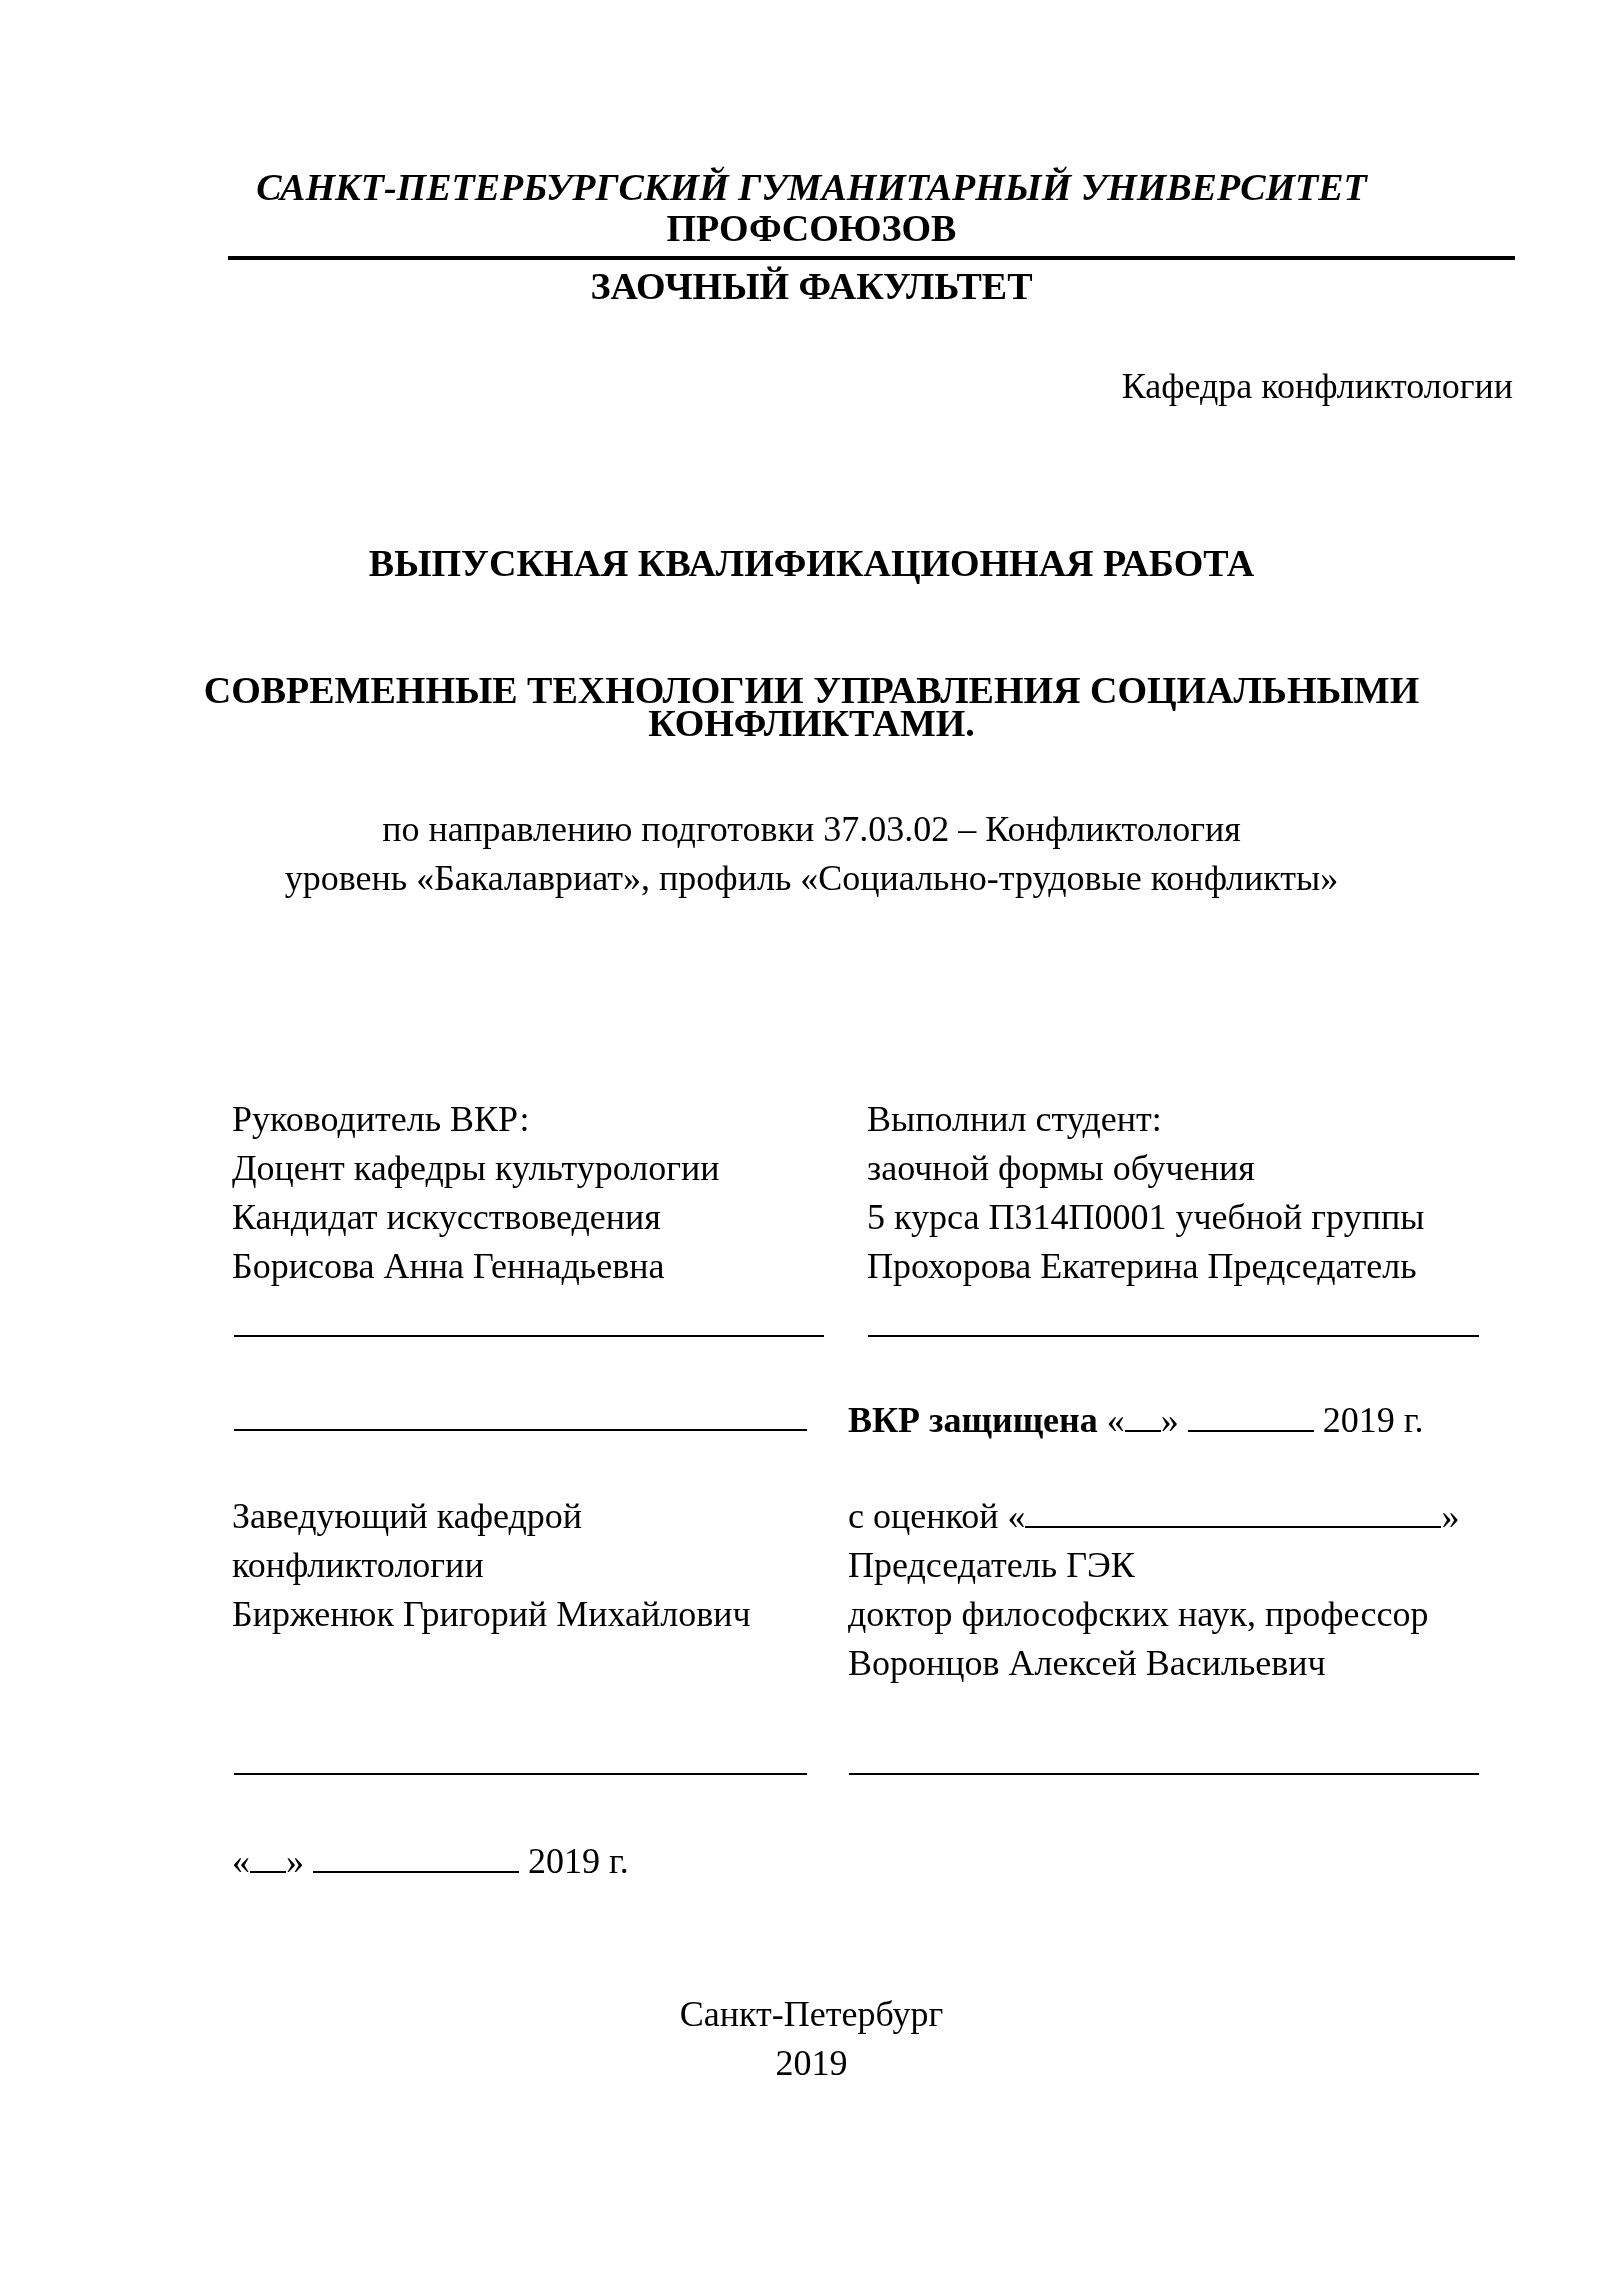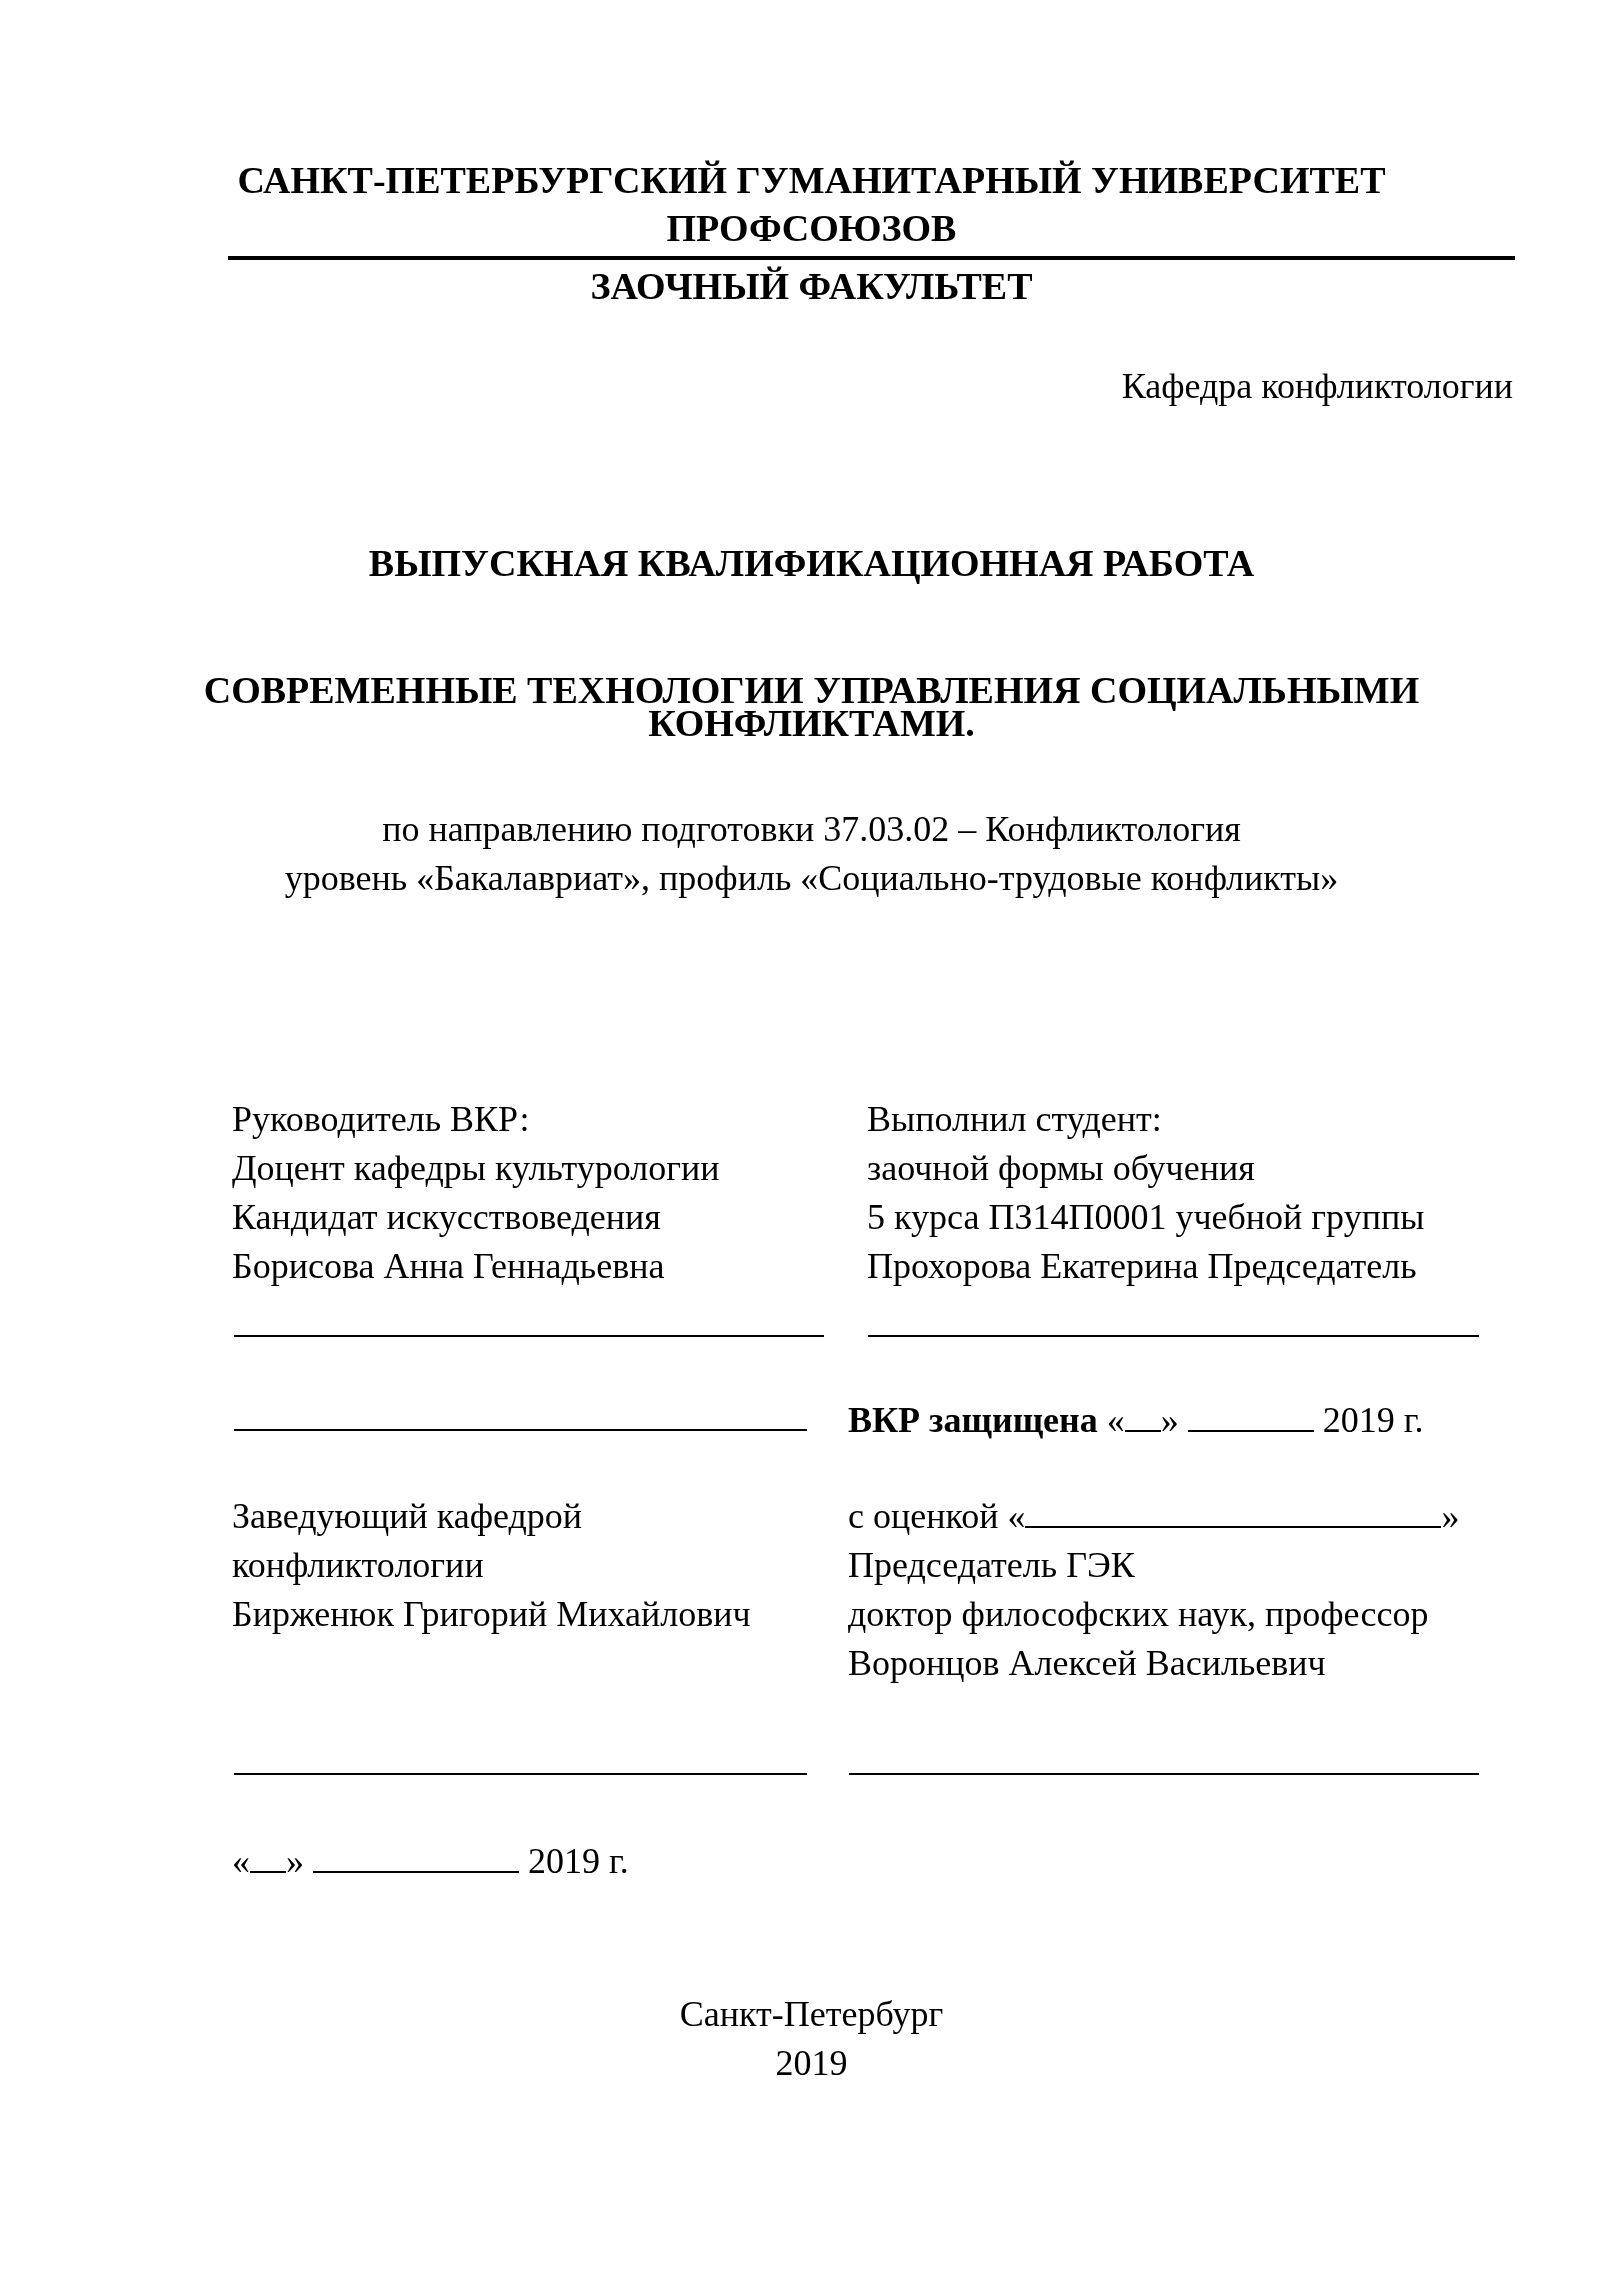--- a/index.html
+++ b/index.html
@@ -16,21 +16,21 @@
 
     .rule-thick { position: absolute; left: 228px; width: 1287px; top: 256px; height: 3.9px; background: #000; }
 
     .col-line { line-height: 49px; font-size: 36px; }
     .sigline { position: absolute; height: 2.4px; background: #000; }
     .blank { display: inline-block; border-bottom: 2.4px solid #000; height: 31px; vertical-align: baseline; }
   </style>
 </head>
 <body>
 
-<div class="abs center bold f48" style="top:158px;">САНКТ-ПЕТЕРБУРГСКИЙ ГУМАНИТАРНЫЙ УНИВЕРСИТЕТ</div>
+<div class="abs center bold f48" style="top:165px;font-style:italic;">САНКТ-ПЕТЕРБУРГСКИЙ ГУМАНИТАРНЫЙ УНИВЕРСИТЕТ</div>
 <div class="abs center bold f48" style="top:206px;">ПРОФСОЮЗОВ</div>
 <div class="rule-thick"></div>
 <div class="abs center bold f48" style="top:264px;">ЗАОЧНЫЙ ФАКУЛЬТЕТ</div>
 <div class="abs f46" style="top:362px; right:110px; text-align:left;">Кафедра конфликтологии</div>
 
 <div class="abs center bold f48" style="top:541px;">ВЫПУСКНАЯ КВАЛИФИКАЦИОННАЯ РАБОТА</div>
 <div class="abs center bold f48" style="top:668px;">СОВРЕМЕННЫЕ ТЕХНОЛОГИИ УПРАВЛЕНИЯ СОЦИАЛЬНЫМИ</div>
 <div class="abs center bold f48" style="top:701px;">КОНФЛИКТАМИ.</div>
 <div class="abs center f46" style="top:805px;">по направлению подготовки 37.03.02 – Конфликтология</div>
 <div class="abs center f46" style="top:854px;">уровень «Бакалавриат», профиль «Социально-трудовые конфликты»</div>

